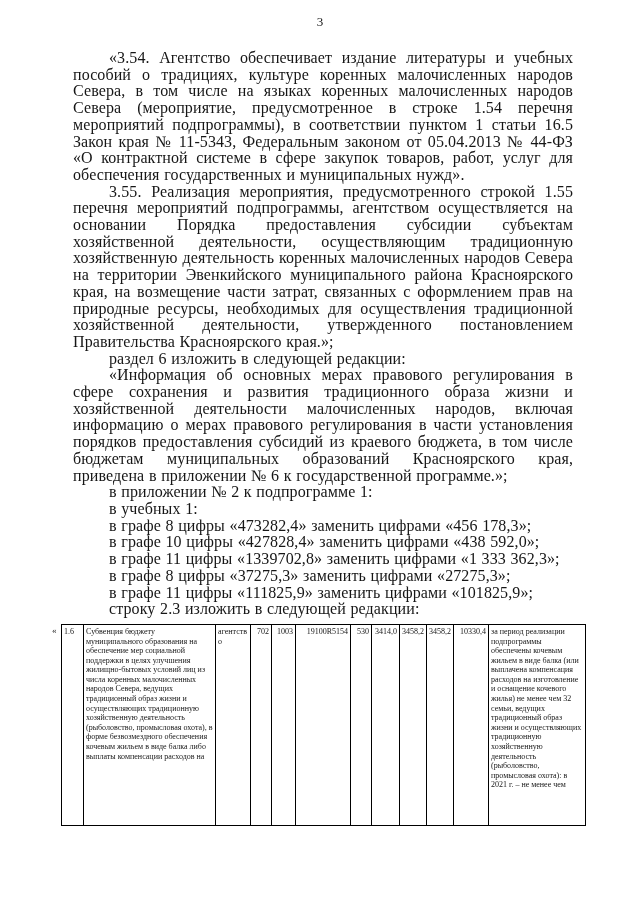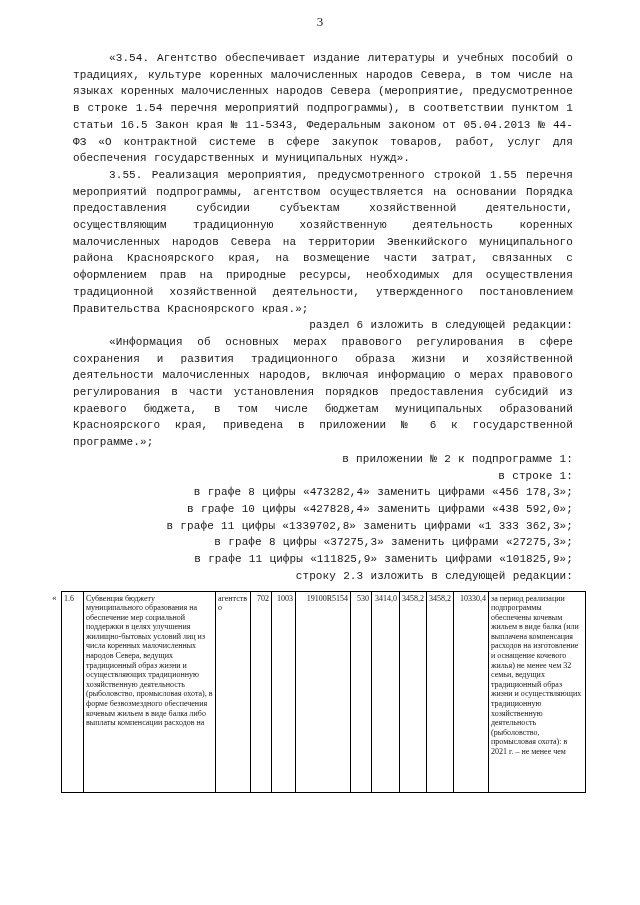--- a/index.html
+++ b/index.html
@@ -23,30 +23,29 @@
     font-size: 13px;
   }
   .content {
     position: absolute;
     top: 50px;
     left: 73px;
     width: 500px;
   }
   .para {
     margin: 0;
-    font-size: 11px;
+    font-size: 16px;
     line-height: 16.7px;
     text-align: justify;
     text-indent: 36px;
     font-weight: 500;
     letter-spacing: 0.1px;
     word-spacing: 0.5px;
-    font-family: Liberation Mono, monospace;
   }
-  .para.single { text-align: right; }
+  .para.single { text-align: left; }
 
   .table-wrap {
     position: relative;
     margin-left: -12px;
     margin-top: 6px;
     width: 524px;
   }
   .open-quote {
     position: absolute;
     left: -9px;
@@ -79,21 +78,21 @@
 <div class="page">
 
   <div class="page-number">3</div>
 
   <div class="content">
     <p class="para">«3.54. Агентство обеспечивает издание литературы и учебных пособий о традициях, культуре коренных малочисленных народов Севера, в том числе на языках коренных малочисленных народов Севера (мероприятие, предусмотренное в строке 1.54 перечня мероприятий подпрограммы), в соответствии пунктом 1 статьи 16.5 Закон края № 11-5343, Федеральным законом от 05.04.2013 № 44-ФЗ «О контрактной системе в сфере закупок товаров, работ, услуг для обеспечения государственных и муниципальных нужд».</p>
     <p class="para">3.55. Реализация мероприятия, предусмотренного строкой 1.55 перечня мероприятий подпрограммы, агентством осуществляется на основании Порядка предоставления субсидии субъектам хозяйственной деятельности, осуществляющим традиционную хозяйственную деятельность коренных малочисленных народов Севера на территории Эвенкийского муниципального района Красноярского края, на возмещение части затрат, связанных с оформлением прав на природные ресурсы, необходимых для осуществления традиционной хозяйственной деятельности, утвержденного постановлением Правительства Красноярского края.»;</p>
     <p class="para single">раздел 6 изложить в следующей редакции:</p>
     <p class="para">«Информация об основных мерах правового регулирования в сфере сохранения и развития традиционного образа жизни и хозяйственной деятельности малочисленных народов, включая информацию о мерах правового регулирования в части установления порядков предоставления субсидий из краевого бюджета, в том числе бюджетам муниципальных образований Красноярского края, приведена в приложении № 6 к государственной программе.»;</p>
     <p class="para single">в приложении № 2 к подпрограмме 1:</p>
-    <p class="para single">в строке 1:</p>
+    <p class="para single">в учебных 1:</p>
     <p class="para single">в графе 8 цифры «473282,4» заменить цифрами «456 178,3»;</p>
     <p class="para single">в графе 10 цифры «427828,4» заменить цифрами «438 592,0»;</p>
     <p class="para single">в графе 11 цифры «1339702,8» заменить цифрами «1 333 362,3»;</p>
     <p class="para single">в графе 8 цифры «37275,3» заменить цифрами «27275,3»;</p>
     <p class="para single">в графе 11 цифры «111825,9» заменить цифрами «101825,9»;</p>
     <p class="para single">строку 2.3 изложить в следующей редакции:</p>
 
     <div class="table-wrap">
       <span class="open-quote">«</span>
       <table class="amend">

